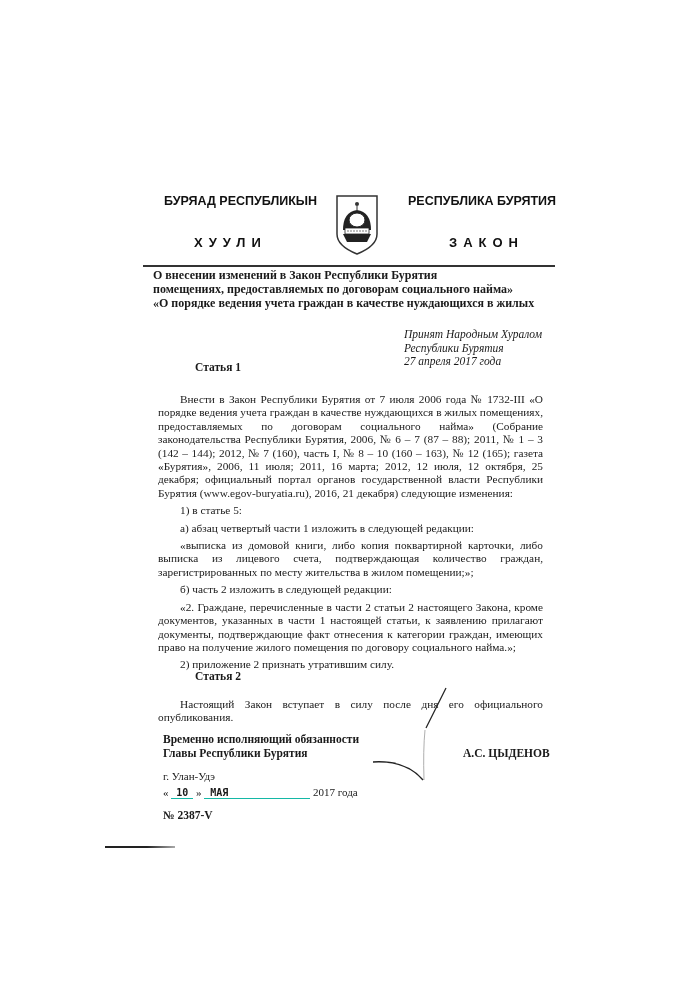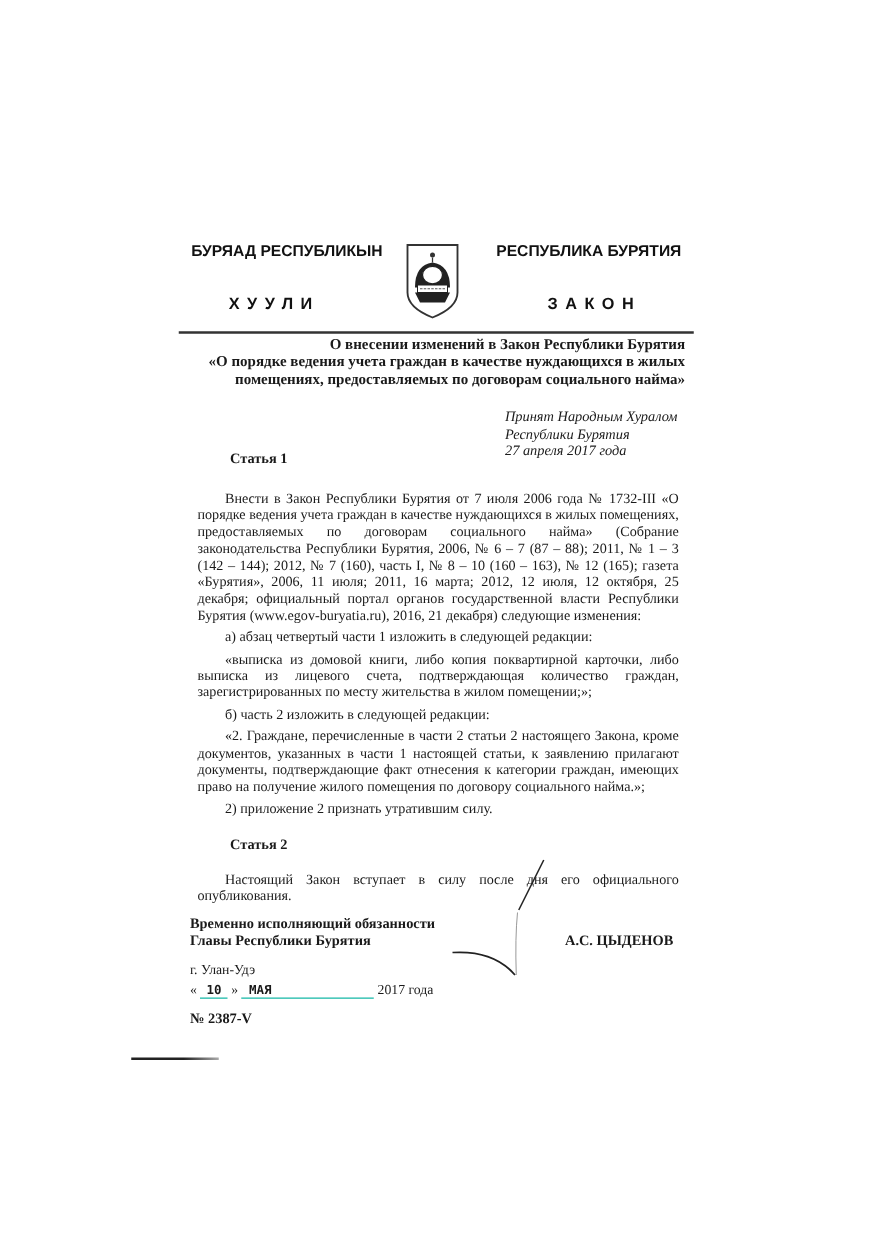--- a/index.html
+++ b/index.html
@@ -1,22 +1,22 @@
 <!DOCTYPE html>
 <html><head>
 <meta charset="utf-8">
 <style>
   html, body { margin: 0; padding: 0; background: #ffffff; }
   body { width: 700px; height: 991px; position: relative; overflow: hidden;
          font-family: "Liberation Serif", "DejaVu Serif", serif; color: #1a1a1a; }
-  .abs { position: absolute; }
+  .abs { position: absolute; margin-left: 11px; }
   .hdr { font-family: "Liberation Sans", "DejaVu Sans", sans-serif; font-weight: bold; font-size: 12.5px; color: #111; }
   .hdr-sp { letter-spacing: 6px; font-size: 13px; }
   .rule { position: absolute; left: 143px; width: 412px; height: 2px; background: #333; top: 265px; }
-  .title { position: absolute; left: 128px; width: 420px; top: 268px; text-align: right;
+  .title { position: absolute; left: 153px; width: 420px; top: 268px; text-align: left;
            font-weight: bold; font-size: 12px; line-height: 14px; }
   .adopted { position: absolute; right: 158px; top: 328px; 
              font-style: italic; font-size: 11.5px; line-height: 13.5px; }
   .art-head { font-weight: bold; font-size: 11.5px; }
   .body { position: absolute; left: 154px; width: 393px; font-size: 11.3px; line-height: 13.4px; text-align: justify; }
   .body p { margin: 4px; }
   .ind { text-indent: 22px; }
   .sig { font-weight: bold; font-size: 11.5px; line-height: 14px; }
   .small { font-size: 11px; }
   .underline-fill { display: inline-block; border-bottom: 1px solid #14b8a6; font-family: "DejaVu Sans Mono", monospace; font-weight: bold; font-size: 10px; }
@@ -41,34 +41,35 @@
     <rect x="12" y="36" width="24" height="6" fill="#fff" stroke="#222" stroke-width="0.8"></rect>
     <path d="M14 39 L34 39" stroke="#222" stroke-width="0.6" stroke-dasharray="2 1"></path>
     <path d="M10 42 L38 42 L34 50 L14 50 Z" fill="#222"></path>
   </svg>
 </div>
 
 <div class="rule"></div>
 
 <div class="title">
   <div>О внесении изменений в Закон Республики Бурятия</div>
+  <div>помещениях, предоставляемых по договорам социального найма»</div>
   <div>«О порядке ведения учета граждан в качестве нуждающихся в жилых</div>
-  <div>помещениях, предоставляемых по договорам социального найма»</div>
 </div>
 
 <div class="adopted">
   <div>Принят Народным Хуралом</div>
   <div>Республики Бурятия</div>
   <div>27 апреля 2017 года</div>
 </div>
 
 <div class="abs art-head" style="left:184px; top:361px;">Статья 1</div>
 
 <div class="body" style="top:389px;">
   <p class="ind">Внести в Закон Республики Бурятия от 7 июля 2006 года № 1732-III «О порядке ведения учета граждан в качестве нуждающихся в жилых помещениях, предоставляемых по договорам социального найма» (Собрание законодательства Республики Бурятия, 2006, № 6 – 7 (87 – 88); 2011, № 1 – 3 (142 – 144); 2012, № 7 (160), часть I, № 8 – 10 (160 – 163), № 12 (165); газета «Бурятия», 2006, 11 июля; 2011, 16 марта; 2012, 12 июля, 12 октября, 25 декабря; официальный портал органов государственной власти Республики Бурятия (www.egov-buryatia.ru), 2016, 21 декабря) следующие изменения:</p>
+  <p class="ind">1) в статье 5:</p>
   <p class="ind">а) абзац четвертый части 1 изложить в следующей редакции:</p>
   <p class="ind">«выписка из домовой книги, либо копия поквартирной карточки, либо выписка из лицевого счета, подтверждающая количество граждан, зарегистрированных по месту жительства в жилом помещении;»;</p>
   <p class="ind">б) часть 2 изложить в следующей редакции:</p>
   <p class="ind">«2. Граждане, перечисленные в части 2 статьи 2 настоящего Закона, кроме документов, указанных в части 1 настоящей статьи, к заявлению прилагают документы, подтверждающие факт отнесения к категории граждан, имеющих право на получение жилого помещения по договору социального найма.»;</p>
   <p class="ind">2) приложение 2 признать утратившим силу.</p>
 </div>
 
 <div class="abs art-head" style="left:184px; top:670px;">Статья 2</div>
 <div class="body" style="top:694px;">
   <p class="ind">Настоящий Закон вступает в силу после дня его официального опубликования.</p>

